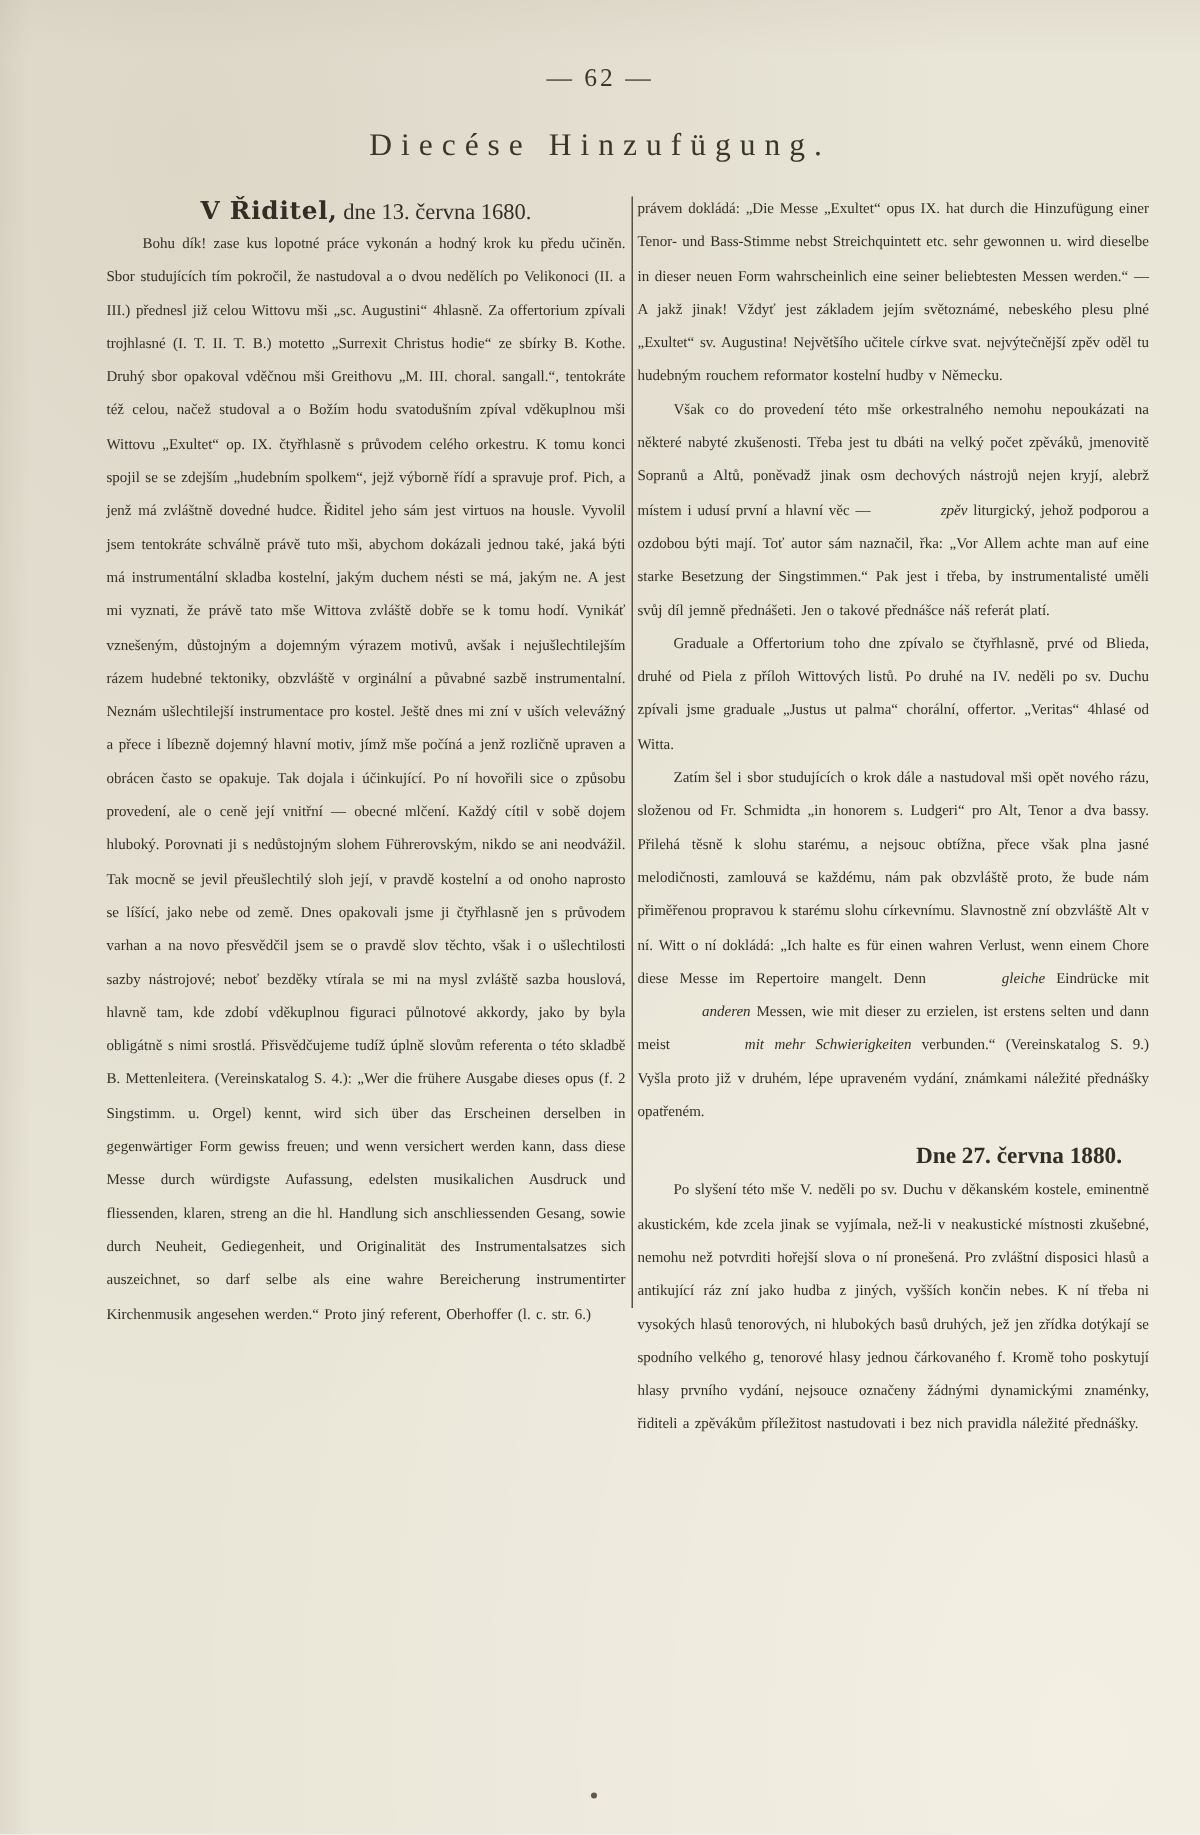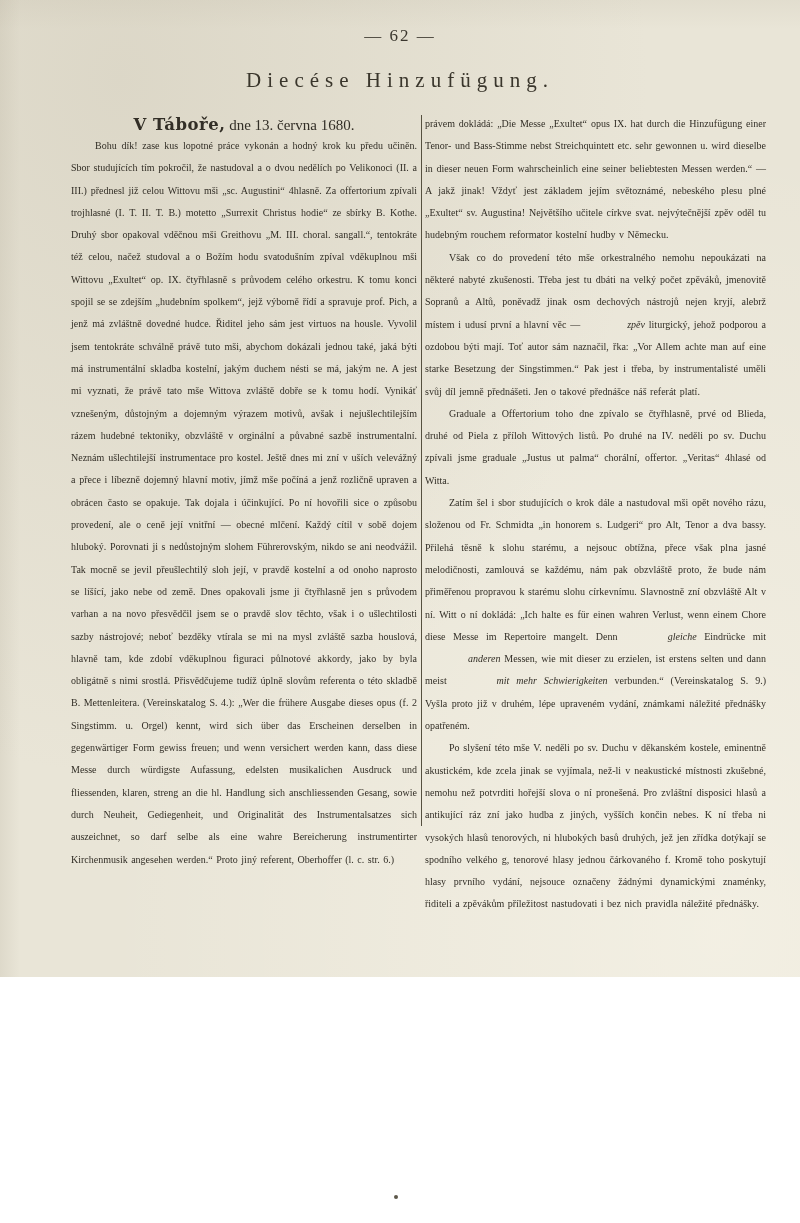--- a/index.html
+++ b/index.html
@@ -8,23 +8,23 @@
   }
   body {
     width: 800px;
     height: 1223px;
     overflow: hidden;
     font-family: "Liberation Serif", "DejaVu Serif", serif;
   }
   .paper {
     position: relative;
     width: 800px;
-    height: 977px;
+    height: 1223px;
     box-sizing: border-box;
-    padding-top: 26px;
+    padding-top: 42px;
     color: #322e26;
     background:
       radial-gradient(ellipse at 15% 8%, rgba(190,183,163,0.30), transparent 55%),
       radial-gradient(ellipse at 90% 95%, rgba(255,252,242,0.45), transparent 60%),
       linear-gradient(90deg, rgba(120,110,88,0.10), transparent 2.5%),
       linear-gradient(180deg, rgba(140,130,105,0.08), transparent 3%),
       #e9e5d7;
   }
   .page-number {
     text-align: center;
@@ -109,36 +109,37 @@
 <div class="paper">
 
   <div class="page-number">—  62  —</div>
 
   <h1 class="section-title">Diecése Hinzufügung.</h1>
 
   <div class="columns">
 
     <div class="col left">
       <div class="dateline">
-        <span class="place">V Táboře,</span><span> dne 13. června 1680.</span>
+        <span class="place">V Řiditel,</span><span> dne 13. června 1680.</span>
       </div>
       <p class="body-text indent">Bohu dík! zase kus lopotné práce vykonán a hodný krok ku předu učiněn. Sbor studujících tím pokročil, že nastudoval a o dvou nedělích po Velikonoci (II. a III.) přednesl již celou Wittovu mši „sc. Augustini“ 4hlasně. Za offertorium zpívali trojhlasné (I. T. II. T. B.) motetto „Surrexit Christus hodie“ ze sbírky B. Kothe. Druhý sbor opakoval vděčnou mši Greithovu „M. III. choral. sangall.“, tentokráte též celou, načež studoval a o Božím hodu svatodušním zpíval vděkuplnou mši Wittovu „Exultet“ op. IX. čtyřhlasně s průvodem celého orkestru. K tomu konci spojil se se zdejším „hudebním spolkem“, jejž výborně řídí a spravuje prof. Pich, a jenž má zvláštně dovedné hudce. Řiditel jeho sám jest virtuos na housle. Vyvolil jsem tentokráte schválně právě tuto mši, abychom dokázali jednou také, jaká býti má instrumentální skladba kostelní, jakým duchem nésti se má, jakým ne. A jest mi vyznati, že právě tato mše Wittova zvláště dobře se k tomu hodí. Vynikáť vznešeným, důstojným a dojemným výrazem motivů, avšak i nejušlechtilejším rázem hudebné tektoniky, obzvláště v orginální a půvabné sazbě instrumentalní. Neznám ušlechtilejší instrumentace pro kostel. Ještě dnes mi zní v uších velevážný a přece i líbezně dojemný hlavní motiv, jímž mše počíná a jenž rozličně upraven a obrácen často se opakuje. Tak dojala i účinkující. Po ní hovořili sice o způsobu provedení, ale o ceně její vnitřní — obecné mlčení. Každý cítil v sobě dojem hluboký. Porovnati ji s nedůstojným slohem Führerovským, nikdo se ani neodvážil. Tak mocně se jevil přeušlechtilý sloh její, v pravdě kostelní a od onoho naprosto se líšící, jako nebe od země. Dnes opakovali jsme ji čtyřhlasně jen s průvodem varhan a na novo přesvědčil jsem se o pravdě slov těchto, však i o ušlechtilosti sazby nástrojové; neboť bezděky vtírala se mi na mysl zvláště sazba houslová, hlavně tam, kde zdobí vděkuplnou figuraci půlnotové akkordy, jako by byla obligátně s nimi srostlá. Přisvědčujeme tudíž úplně slovům referenta o této skladbě B. Mettenleitera. (Vereinskatalog S. 4.): „Wer die frühere Ausgabe dieses opus (f. 2 Singstimm. u. Orgel) kennt, wird sich über das Erscheinen derselben in gegenwärtiger Form gewiss freuen; und wenn versichert werden kann, dass diese Messe durch würdigste Aufassung, edelsten musikalichen Ausdruck und fliessenden, klaren, streng an die hl. Handlung sich anschliessenden Gesang, sowie durch Neuheit, Gediegenheit, und Originalität des Instrumentalsatzes sich auszeichnet, so darf selbe als eine wahre Bereicherung instrumentirter Kirchenmusik angesehen werden.“ Proto jiný referent, Oberhoffer (l. c. str. 6.)</p>
     </div>
 
     <div class="col-divider"></div>
 
     <div class="col right">
       <p class="body-text">právem dokládá: „Die Messe „Exultet“ opus IX. hat durch die Hinzufügung einer Tenor- und Bass-Stimme nebst Streichquintett etc. sehr gewonnen u. wird dieselbe in dieser neuen Form wahrscheinlich eine seiner beliebtesten Messen werden.“ — A jakž jinak! Vždyť jest základem jejím světoznámé, nebeského plesu plné „Exultet“ sv. Augustina! Největšího učitele církve svat. nejvýtečnější zpěv oděl tu hudebným rouchem reformator kostelní hudby v Německu.</p>
 
       <p class="body-text indent"><span>Však co do provedení této mše orkestralného nemohu nepoukázati na některé nabyté zkušenosti. Třeba jest tu dbáti na velký počet zpěváků, jmenovitě Sopranů a Altů, poněvadž jinak osm dechových nástrojů nejen kryjí, alebrž místem i udusí první a hlavní věc — </span><i>zpěv</i><span> liturgický, jehož podporou a ozdobou býti mají. Toť autor sám naznačil, řka: „Vor Allem achte man auf eine starke Besetzung der Singstimmen.“ Pak jest i třeba, by instrumentalisté uměli svůj díl jemně přednášeti. Jen o takové přednášce náš referát platí.</span></p>
 
       <p class="body-text indent">Graduale a Offertorium toho dne zpívalo se čtyřhlasně, prvé od Blieda, druhé od Piela z příloh Wittových listů. Po druhé na IV. neděli po sv. Duchu zpívali jsme graduale „Justus ut palma“ chorální, offertor. „Veritas“ 4hlasé od Witta.</p>
 
       <p class="body-text indent"><span>Zatím šel i sbor studujících o krok dále a nastudoval mši opět nového rázu, složenou od Fr. Schmidta „in honorem s. Ludgeri“ pro Alt, Tenor a dva bassy. Přilehá těsně k slohu starému, a nejsouc obtížna, přece však plna jasné melodičnosti, zamlouvá se každému, nám pak obzvláště proto, že bude nám přiměřenou propravou k starému slohu církevnímu. Slavnostně zní obzvláště Alt v ní. Witt o ní dokládá: „Ich halte es für einen wahren Verlust, wenn einem Chore diese Messe im Repertoire mangelt. Denn </span><i>gleiche</i><span> Eindrücke mit </span><i>anderen</i><span> Messen, wie mit dieser zu erzielen, ist erstens selten und dann meist </span><i>mit mehr Schwierigkeiten</i><span> verbunden.“ (Vereinskatalog S. 9.) Vyšla proto již v druhém, lépe upraveném vydání, známkami náležité přednášky opatřeném.</span></p>
 
+      <div class="date-heading">Dne 27. června 1880.</div>
 
       <p class="body-text indent">Po slyšení této mše V. neděli po sv. Duchu v děkanském kostele, eminentně akustickém, kde zcela jinak se vyjímala, než-li v neakustické místnosti zkušebné, nemohu než potvrditi hořejší slova o ní pronešená. Pro zvláštní disposici hlasů a antikující ráz zní jako hudba z jiných, vyšších končin nebes. K ní třeba ni vysokých hlasů tenorových, ni hlubokých basů druhých, jež jen zřídka dotýkají se spodního velkého g, tenorové hlasy jednou čárkovaného f. Kromě toho poskytují hlasy prvního vydání, nejsouce označeny žádnými dynamickými znaménky, řiditeli a zpěvákům příležitost nastudovati i bez nich pravidla náležité přednášky.</p>
     </div>
 
   </div>
 
   <div class="printers-mark"></div>
 
 </div>
 

